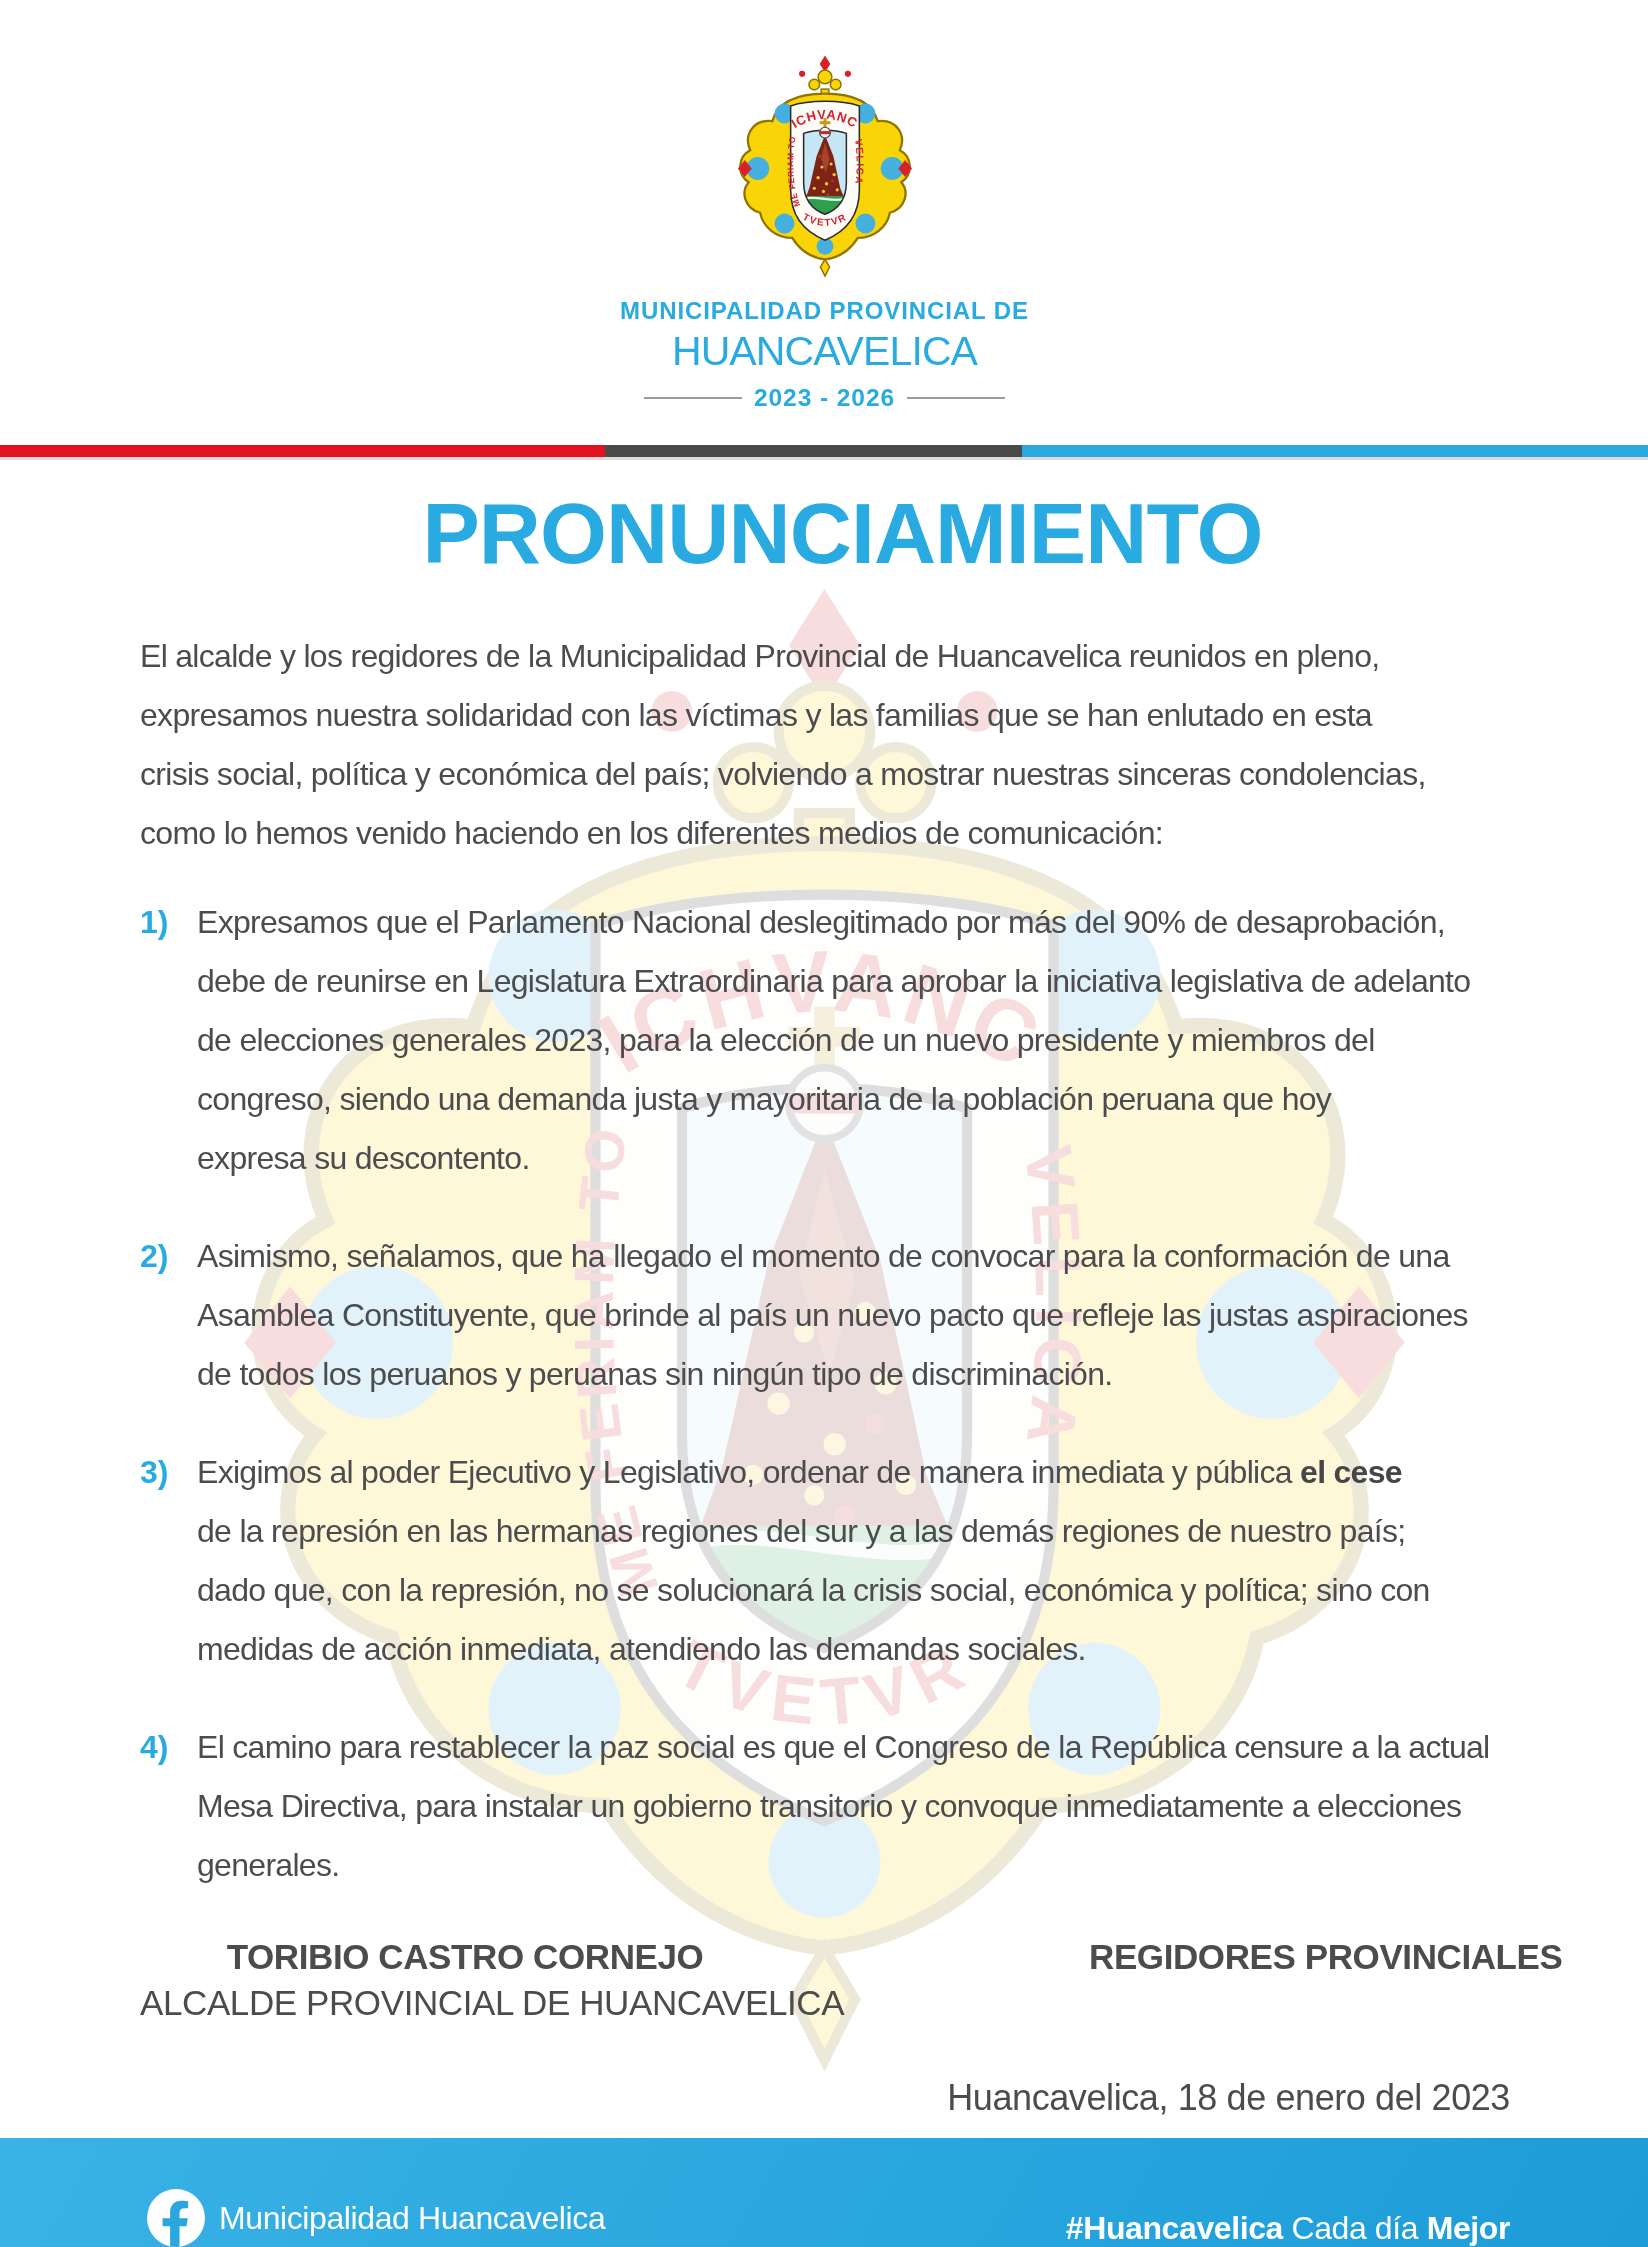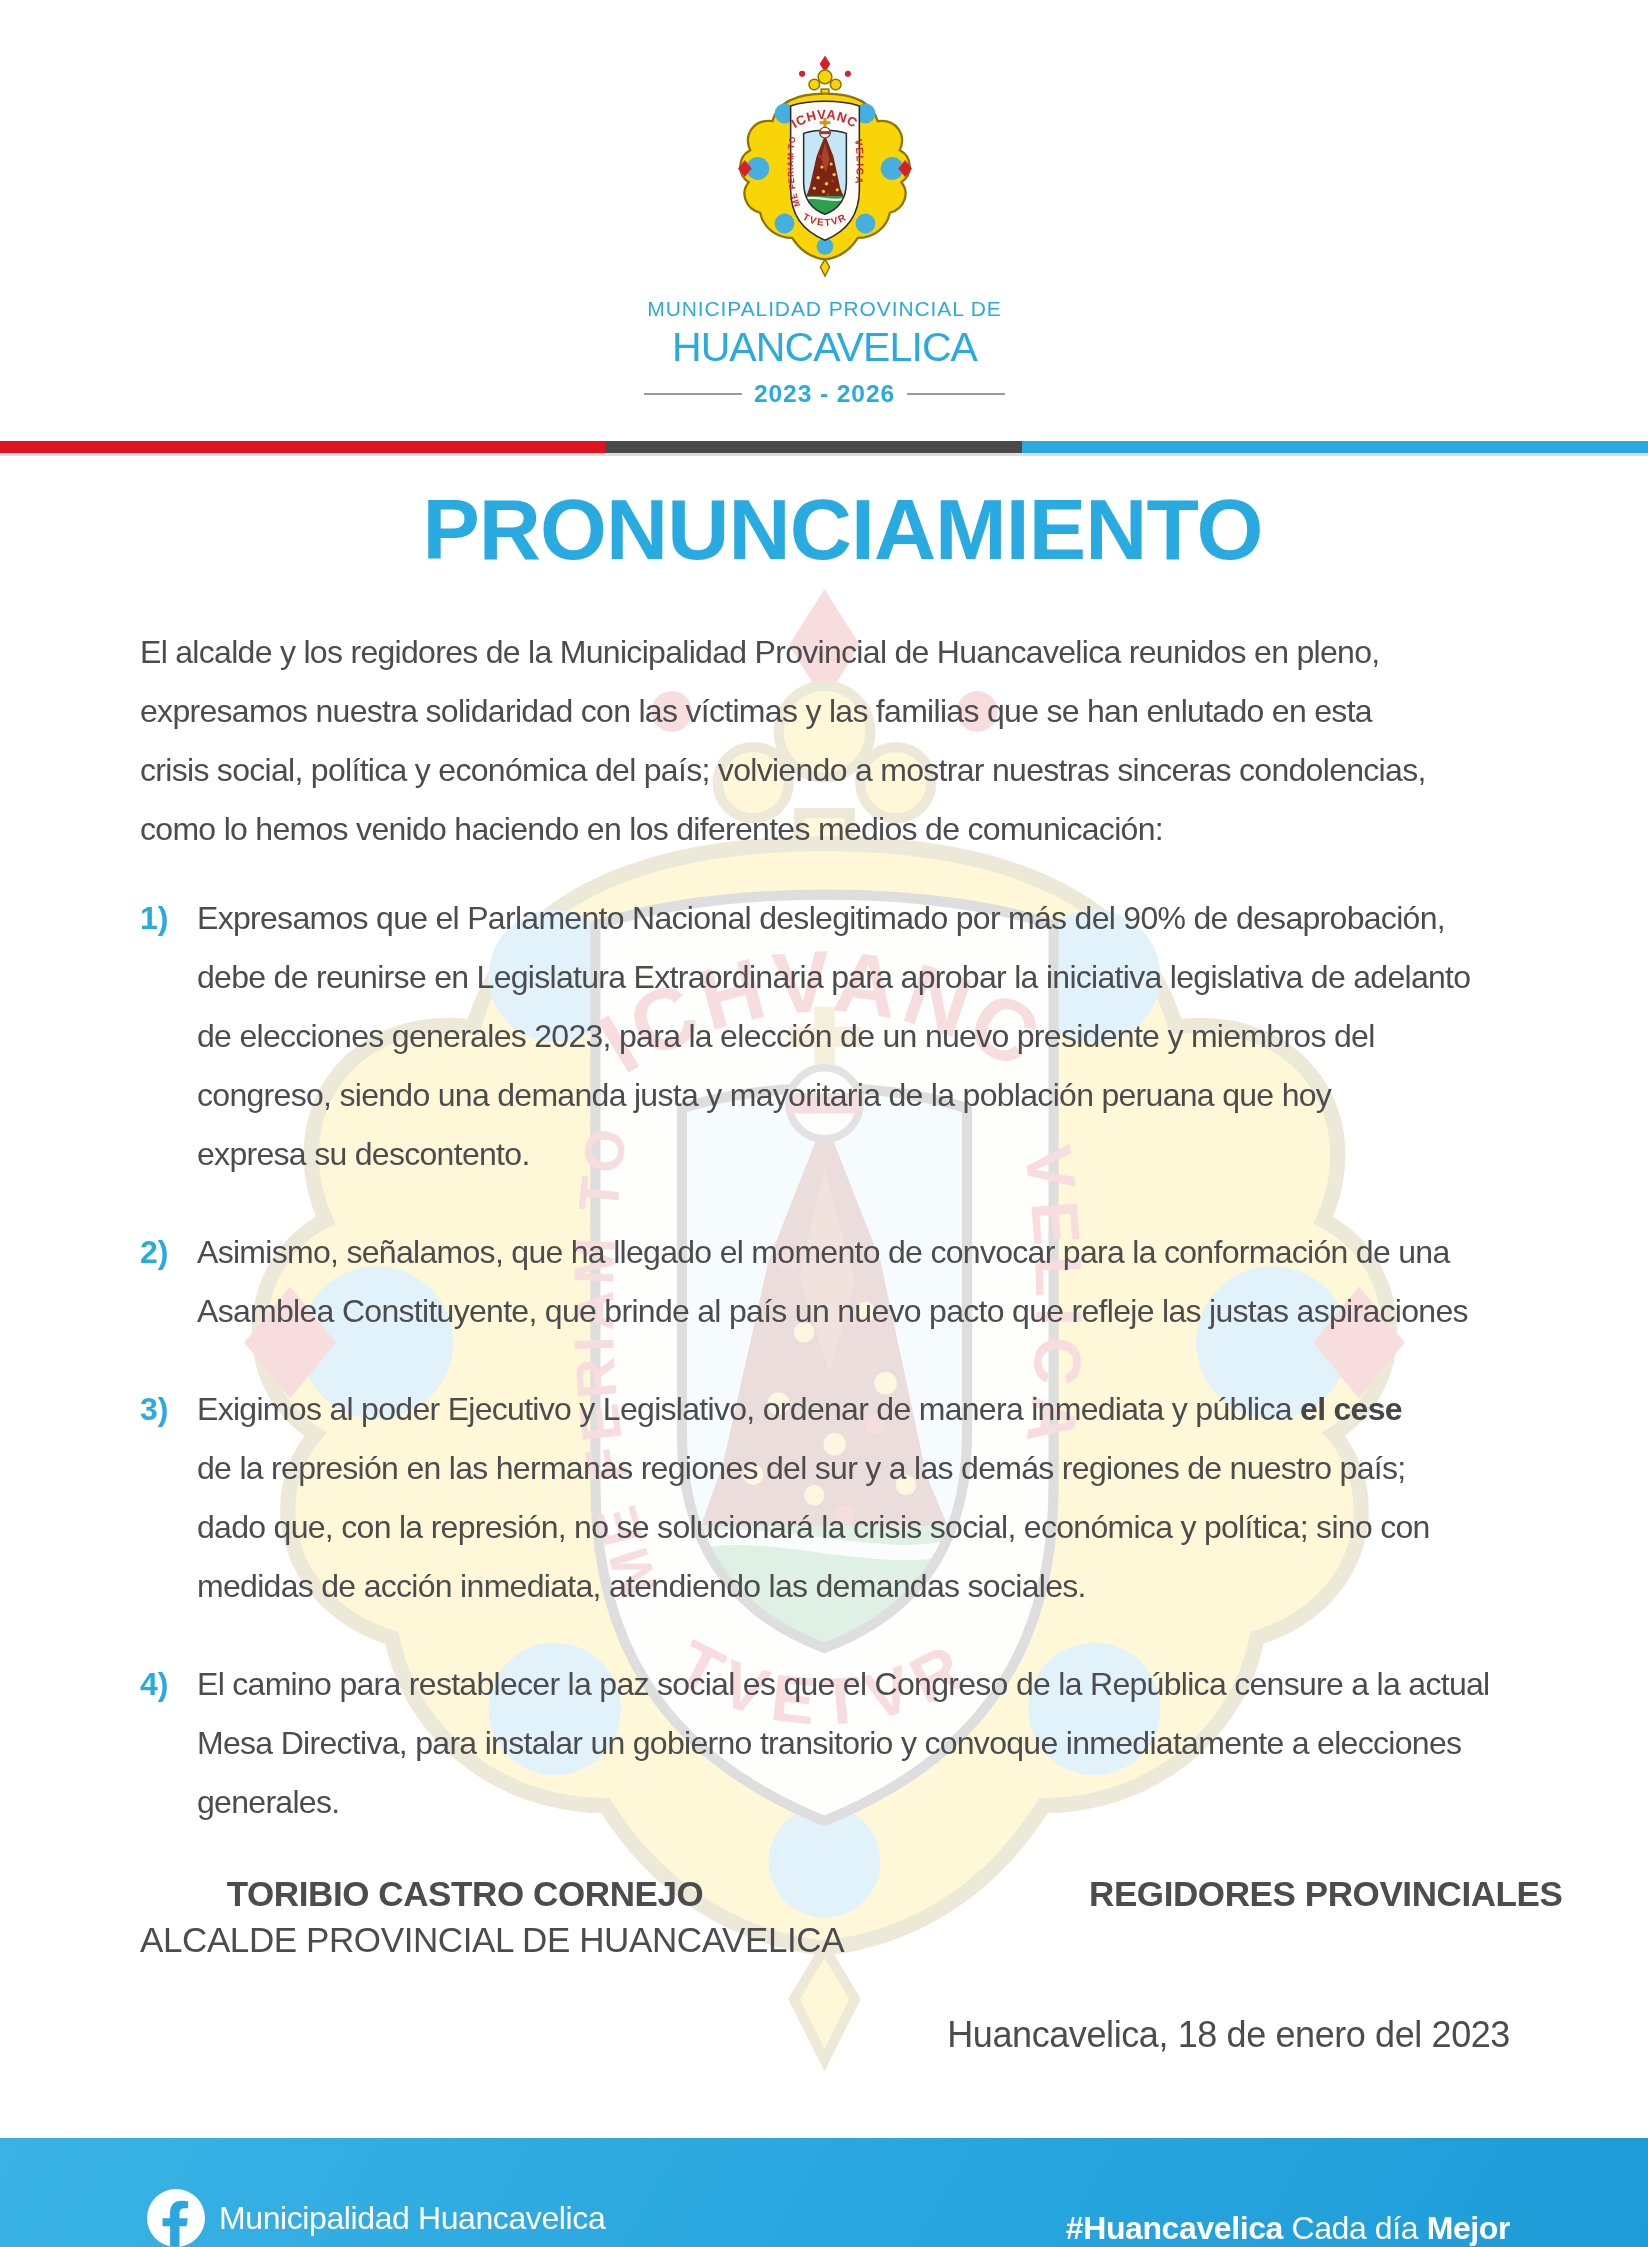--- a/index.html
+++ b/index.html
@@ -10,21 +10,21 @@
     font-family:"Liberation Sans", sans-serif; color:#4C4C4E;
   }
   
   .watermark {
     position:absolute; left:166px; top:579px; width:1317px; height:1527px;
     opacity:0.15; pointer-events:none;
   }
   
   .header { position:relative; text-align:center; padding-top:54px; }
   .crest { width:198px; height:229px; display:inline-block; }
-  .org-line  { margin-top:10.5px; font-size:21px; font-weight:normal; letter-spacing:0.9px; color:#29ABE2; }
+  .org-line  { margin-top:10.5px; font-size:24px; font-weight:bold; letter-spacing:0.9px; color:#29ABE2; }
   .org-name  { margin-top:3.5px; font-size:41px; font-weight:normal; letter-spacing:-0.9px; color:#29ABE2; }
   .period-row{ margin-top:8.8px; display:flex; align-items:center; justify-content:center; gap:12.3px; }
   .period-rule{ width:98px; height:2.6px; background:#9B9B9B; display:inline-block; }
   .period    { font-size:24.6px; font-weight:bold; color:#29ABE2; letter-spacing:0.9px; }
   
   .tricolor-bar { margin-top:33px; display:flex; height:15px; width:100%; border-bottom:3.5px solid #DCDCDC; }
   .seg { height:100%; }
   .seg.red  { width:36.7%; background:#E1131E; }
   .seg.gray { width:25.3%; background:#4A4A4B; }
   .seg.blue { width:38.0%; background:#2AA9E0; }
@@ -191,20 +191,21 @@
         <div class="line">congreso, siendo una demanda justa y mayoritaria de la población peruana que hoy</div>
         <div class="line">expresa su descontento.</div>
       </div>
     </section>
 
     <section class="item">
       <span class="item-marker">2)</span>
       <div class="item-lines">
         <div class="line">Asimismo, señalamos, que ha llegado el momento de convocar para la conformación de una</div>
         <div class="line">Asamblea Constituyente, que brinde al país un nuevo pacto que refleje las justas aspiraciones</div>
+        <div class="line">de todos los peruanos y peruanas sin ningún tipo de discriminación.</div>
       </div>
     </section>
 
     <section class="item">
       <span class="item-marker">3)</span>
       <div class="item-lines">
         <div class="line"><span>Exigimos al poder Ejecutivo y Legislativo, ordenar de manera inmediata y pública </span><b>el cese</b></div>
         <div class="line">de la represión en las hermanas regiones del sur y a las demás regiones de nuestro país;</div>
         <div class="line">dado que, con la represión, no se solucionará la crisis social, económica y política; sino con</div>
         <div class="line">medidas de acción inmediata, atendiendo las demandas sociales.</div>

